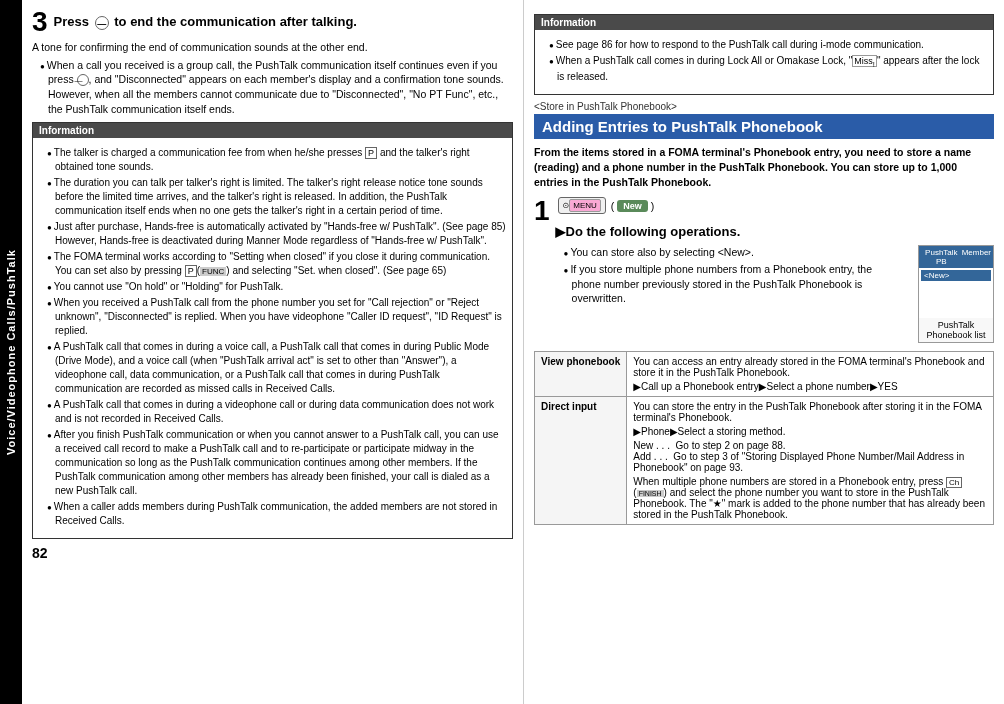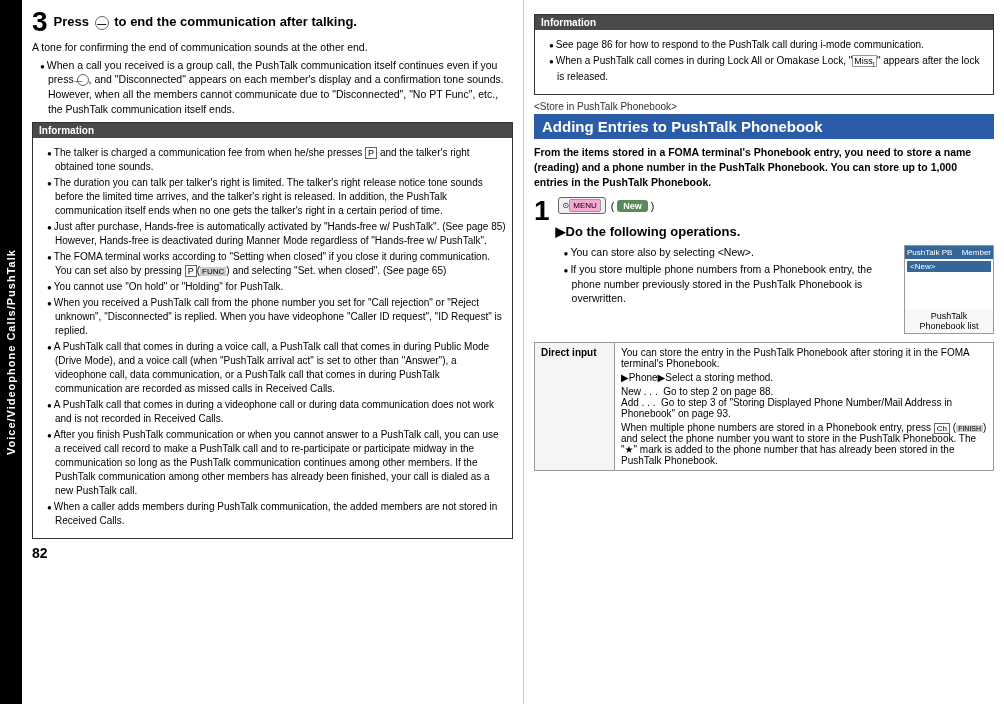--- a/index.html
+++ b/index.html
@@ -228,21 +228,21 @@
       border-radius: 3px;
       padding: 1px 6px;
       font-size: 9px;
       font-weight: bold;
     }
 
     
     .phonebook-img {
       float: right;
       border: 1px solid #999;
-      width: 90px;
+      width: 76px;
       margin-left: 16px;
       background: #e8e8e8;
       text-align: center;
       font-size: 9px;
     }
     .phonebook-img-header {
       background: #336699;
       color: #fff;
       font-size: 8px;
       padding: 2px;
@@ -385,20 +385,27 @@
           <div class="right-step-body">
             <div class="bullet">You can store also by selecting &lt;New&gt;.</div>
             <div class="bullet">If you store multiple phone numbers from a Phonebook entry, the phone number previously stored in the PushTalk Phonebook is overwritten.</div>
           </div>
         </div>
       </div>
     </div>
 
     <table class="data-table">
       <tbody>
+        <tr>
+          <td class="label-cell">View phonebook</td>
+          <td>
+            <div>You can access an entry already stored in the FOMA terminal's Phonebook and store it in the PushTalk Phonebook.</div>
+            <div style="margin-top:3px;">▶Call up a Phonebook entry▶Select a phone number▶YES</div>
+          </td>
+        </tr>
         <tr>
           <td class="label-cell">Direct input</td>
           <td>
             <div>You can store the entry in the PushTalk Phonebook after storing it in the FOMA terminal's Phonebook.</div>
             <div style="margin-top:3px;">▶Phone▶Select a storing method.</div>
             <div style="margin-top:3px;">
               <div>New . . .&nbsp; Go to step 2 on page 88.</div>
               <div>Add . . .&nbsp; Go to step 3 of "Storing Displayed Phone Number/Mail Address in Phonebook" on page 93.</div>
               <div class="bullet" style="margin-top:3px;">When multiple phone numbers are stored in a Phonebook entry, press <span style="border:1px solid #666;padding:0 2px;font-size:8px;">Ch</span> (<span style="background:#ccc;padding:0 2px;font-size:7px;">FINISH</span>) and select the phone number you want to store in the PushTalk Phonebook. The "★" mark is added to the phone number that has already been stored in the PushTalk Phonebook.</div>
             </div>

